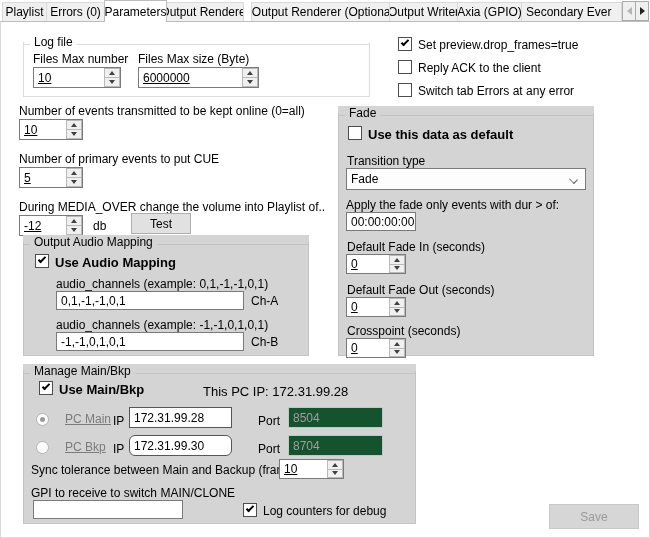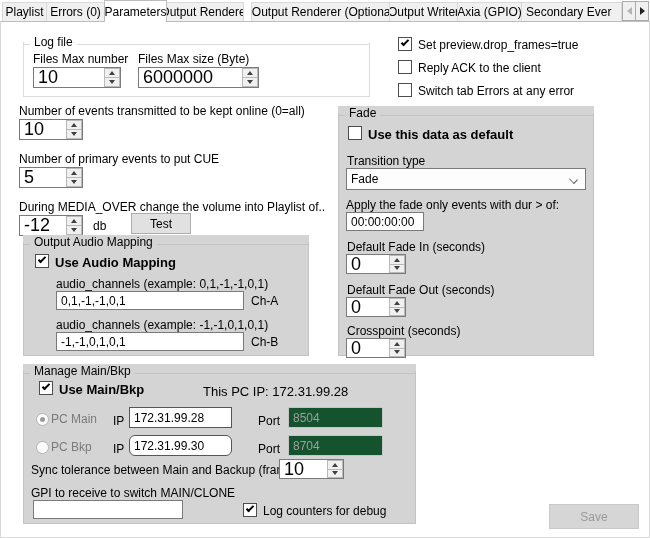--- a/index.html
+++ b/index.html
@@ -36,39 +36,39 @@
   .gb-gray .gb-body { border-color:#c3c3c3; }
   .panel { position:absolute; background:#d4d4d4; }
 
   
   .tb { position:absolute; background:#fff; border:1px solid #7a7a7a; font-size:12px;
         display:flex; align-items:center; padding:0 4px; white-space:nowrap; overflow:hidden; }
   .tb.dark { border-color:#565656; }
   .tb.disabled { background:#14532d; border-color:#c6c6c6; color:#9e9e9e; }
 
   .numeric { position:absolute; background:#fff; border:1px solid #7a7a7a; display:flex; }
-  .num-val { flex:1; display:flex; align-items:center; padding-left:4px; font-size:18px; }
+  .num-val { flex:1; display:flex; align-items:center; padding-left:4px; font-size:12px;text-decoration:underline; }
   .spinner { width:16px; display:flex; flex-direction:column; }
   .spin-btn { flex:1; background:#f0f0f0; border:1px solid #b9b9b9; display:flex; align-items:center; justify-content:center; }
   .spin-btn + .spin-btn { margin-top:-1px; }
   .tri-up { width:0; height:0; border-left:3px solid transparent; border-right:3px solid transparent; border-bottom:4px solid #404040; }
   .tri-down { width:0; height:0; border-left:3px solid transparent; border-right:3px solid transparent; border-top:4px solid #404040; }
 
   .cb { position:absolute; display:flex; align-items:flex-start; cursor:default; }
   .cb-box { position:relative; width:14px; height:14px; background:#fff; border:1px solid #4d4d4d; flex:none; }
   .cb-box .tick { display:none; position:absolute; left:2px; top:2px; width:8px; height:4px;
                   border-left:2px solid #000; border-bottom:2px solid #000; transform:rotate(-45deg); }
   .cb-box.checked .tick { display:block; }
   .cb-text { margin-left:6px; margin-top:1px; }
 
   .radio { position:absolute; display:flex; align-items:center; }
   .rb-circle { position:relative; width:13px; height:13px; border-radius:50%; background:#fcfcfc; border:1px solid #b3b3b3; flex:none; }
   .rb-circle .dot { display:none; position:absolute; left:3px; top:3px; width:5px; height:5px; border-radius:50%; background:#9b9b9b; }
   .rb-circle.checked .dot { display:block; }
-  .rb-text { margin-left:2px; color:#7b7b7b; }
+  .rb-text { margin-left:16px; color:#7b7b7b;text-decoration:underline; }
 
   .btn { position:absolute; background:#e1e1e1; border:1px solid #adadad; display:flex; align-items:center; justify-content:center; font-size:12px; }
   .btn.disabled { background:#d6d6d6; border-color:#c9c9c9; color:#9b9b9b; }
 
   .combo { position:absolute; background:#fdfdfd; border:1px solid #7a7a7a; display:flex; align-items:center; padding:0 4px; }
   .combo .chev { position:absolute; right:8px; top:7px; width:7px; height:7px; border-right:1.6px solid #5a5a5a; border-bottom:1.6px solid #5a5a5a; transform:rotate(45deg) scaleY(0.8); }
 </style>
 </head>
 <body>
 
@@ -219,21 +219,21 @@
       <div class="cb" style="left:10px;top:20px;">
         <span class="cb-box"></span>
         <span class="cb-text blbl">Use this data as default</span>
       </div>
       <div class="lbl" style="left:9px;top:48px;">Transition type</div>
       <div class="combo" style="left:8px;top:62px;width:240px;height:22px;">
         <span>Fade</span>
         <span class="chev"></span>
       </div>
       <div class="lbl" style="left:8px;top:92px;">Apply the fade only events with dur &gt; of:</div>
-      <div class="tb" style="left:8px;top:106px;width:78px;height:19px;">00:00:00:00</div>
+      <div class="tb" style="left:8px;top:106px;width:70px;height:19px;">00:00:00:00</div>
       <div class="lbl" style="left:9px;top:134px;">Default Fade In (seconds)</div>
       <div class="numeric" style="left:8px;top:148px;width:60px;height:20px;">
         <span class="num-val">0</span>
         <span class="spinner">
           <span class="spin-btn">
               <span class="tri-up"></span>
             </span>
           <span class="spin-btn">
               <span class="tri-down"></span>
             </span>

